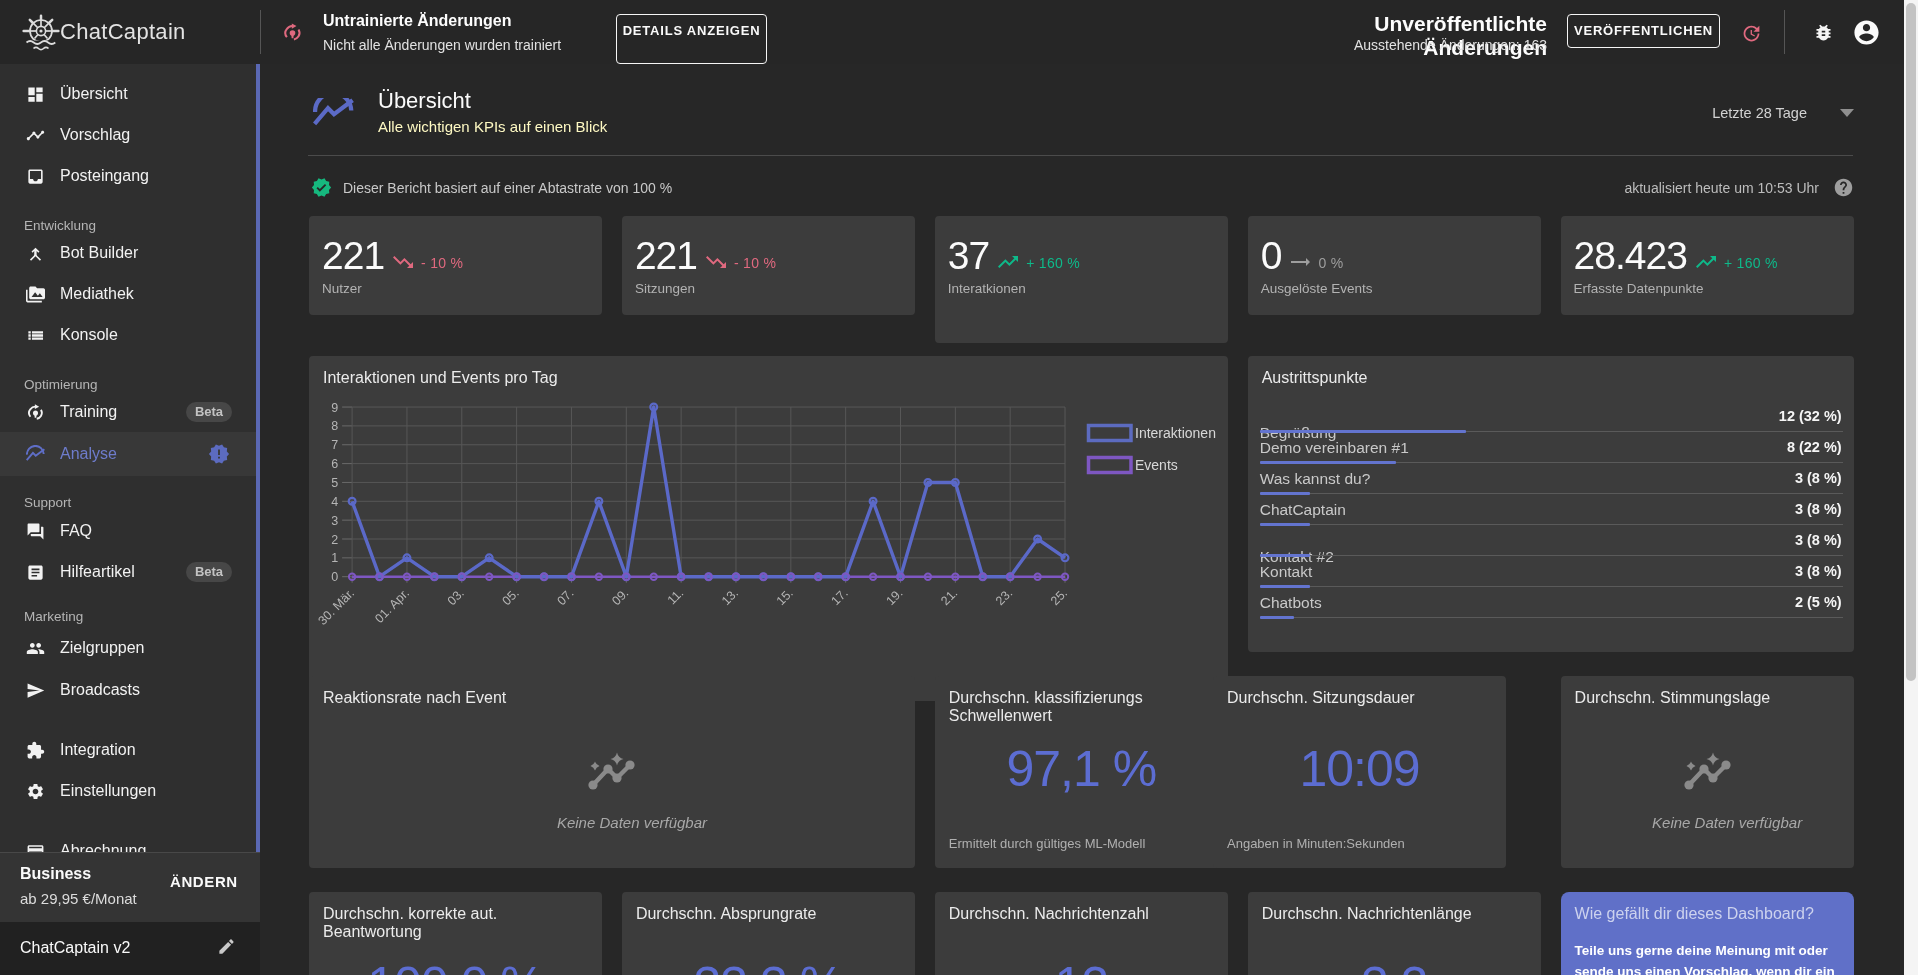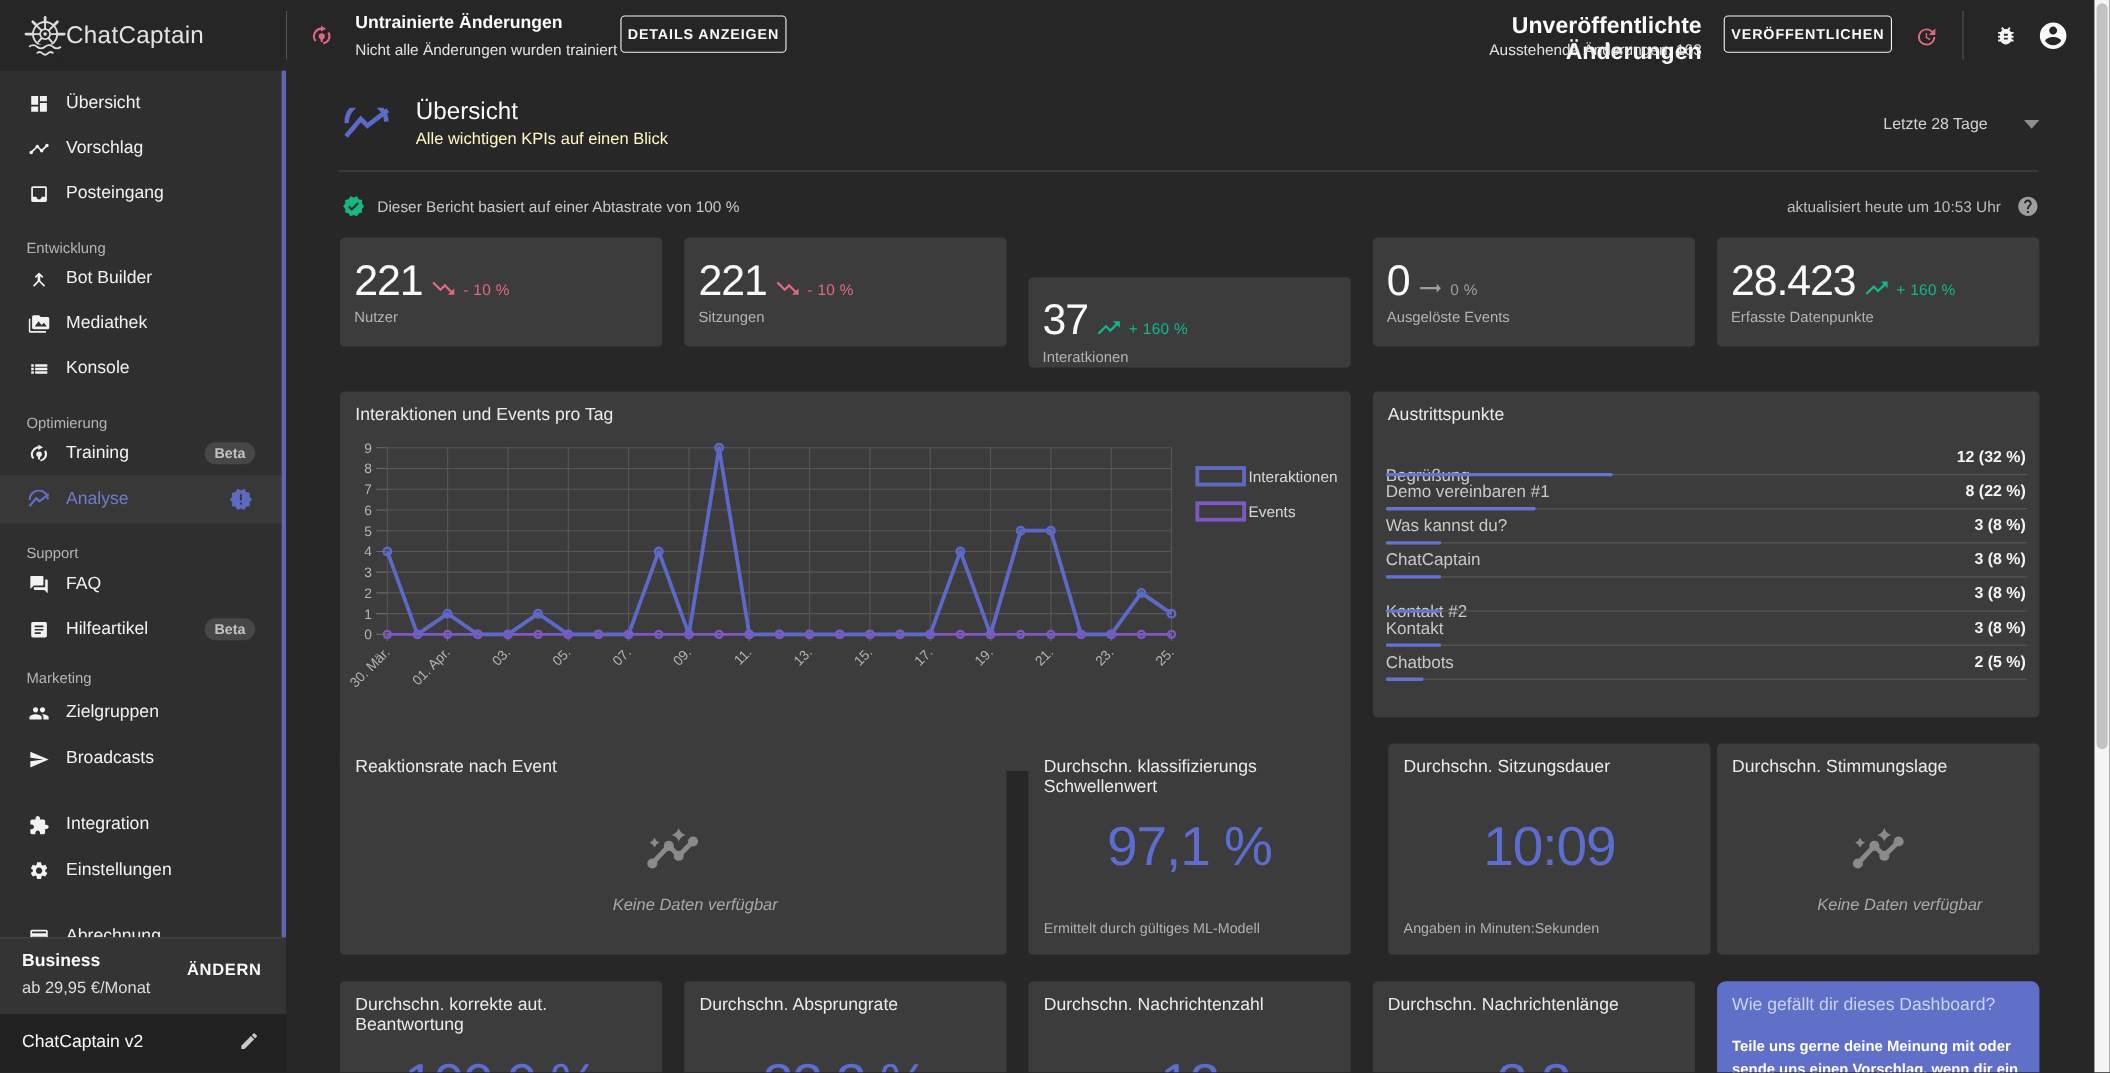--- a/index.html
+++ b/index.html
@@ -83,21 +83,21 @@
     <g stroke="#e0697f" fill="none" stroke-width="2.3">
       <path d="M5.6 17.4 A7.6 7.6 0 0 1 5.6 7.8 A7.6 7.6 0 0 1 11.6 4.5"></path>
       <path d="M18.9 8.6 A7.6 7.6 0 0 1 18.9 16.4 A7.6 7.6 0 0 1 13.6 19.9"></path>
     </g>
     <polygon points="11.2,1.6 11.2,7.6 16.6,4.6" fill="#e0697f"></polygon>
     <circle cx="12" cy="12.6" r="3.2" fill="#e0697f"></circle>
     <path d="M10.7 14.8 L13.3 14.8 L13 18.6 L11 18.6 Z" fill="#e0697f"></path>
   </svg>
   <div class="abs" style="left:323px; top:12px; font-size:16px; font-weight:bold; color:#fdfdfd;">Untrainierte Änderungen</div>
   <div class="abs" style="left:323px; top:37px; font-size:14px; color:#e2e2e2;">Nicht alle Änderungen wurden trainiert</div>
-  <div class="btn" style="left:564px; top:14px; width:151px; height:34px; line-height:32px;">DETAILS ANZEIGEN</div>
+  <div class="btn" style="left:616px; top:14px; width:151px; height:50px; line-height:32px;">DETAILS ANZEIGEN</div>
 
   <div class="abs" style="right:1904px;"></div>
   <div class="abs" style="left:1247px; top:12px; width:300px; text-align:right; font-size:21px; font-weight:bold; color:#fdfdfd;">Unveröffentlichte Änderungen</div>
   <div class="abs" style="left:1247px; top:37px; width:300px; text-align:right; font-size:14px; color:#e2e2e2;">Ausstehende Änderungen: 163</div>
   <div class="btn" style="left:1567px; top:14px; width:153px; height:34px; line-height:32px;">VERÖFFENTLICHEN</div>
 
   <svg class="abs" style="left:1741px; top:23px;" width="21" height="21" viewBox="0 0 24 24" fill="#e0697f">
     <path d="M21 10.12h-6.78l2.74-2.82c-2.73-2.7-7.15-2.8-9.88-.1-2.73 2.71-2.73 7.08 0 9.79s7.15 2.71 9.88 0C18.32 15.65 19 14.08 19 12.1h2c0 1.98-.88 4.55-2.64 6.29-3.51 3.48-9.21 3.48-12.72 0-3.5-3.47-3.53-9.11-.02-12.58s9.14-3.47 12.65 0L21 3v7.12zM12.5 8v4.25l3.5 2.08-.72 1.21L11 13V8h1.5z"></path>
   </svg>
 
@@ -296,21 +296,21 @@
   <div class="card" style="left:361.9px; top:152px; width:293px; height:98.5px;">
     <div class="kpi-num">
         <span class="n">221</span>
       <svg class="tr" width="24" height="24" viewBox="0 0 24 24" fill="#e0697f">
           <path d="M16 18l2.29-2.29-4.88-4.88-4 4L2 7.41 3.41 6l6 6 4-4 6.3 6.29L22 12v6z"></path>
         </svg>
       <span class="pc pink">- 10 %</span>
       </div>
     <div class="kpi-lbl">Sitzungen</div>
   </div>
-  <div class="card" style="left:674.8px; top:152px; width:293px; height:82px;margin-top:36px;">
+  <div class="card" style="left:674.8px; top:152px; width:293px; height:127px;">
     <div class="kpi-num">
         <span class="n">37</span>
       <svg class="tr" width="24" height="24" viewBox="0 0 24 24" fill="#0eb98a">
           <path d="M16 6l2.29 2.29-4.88 4.88-4-4L2 16.59 3.41 18l6-6 4 4 6.3-6.29L22 12V6z"></path>
         </svg>
       <span class="pc green">+ 160 %</span>
       </div>
     <div class="kpi-lbl">Interatkionen</div>
   </div>
   <div class="card" style="left:987.7px; top:152px; width:293px; height:98.5px;">
@@ -515,21 +515,21 @@
         <path d="M30 0.5 Q31.2 5.8 36.5 7 Q31.2 8.2 30 13.5 Q28.8 8.2 23.5 7 Q28.8 5.8 30 0.5 Z" fill="#8a8a8a"></path>
         <path d="M8 9.5 Q9.2 12.8 12.5 14 Q9.2 15.2 8 18.5 Q6.8 15.2 3.5 14 Q6.8 12.8 8 9.5 Z" fill="#8a8a8a"></path>
       </svg>
     <div class="nodata" style="top:138px;">Keine Daten verfügbar</div>
   </div>
   <div class="card" style="left:674.8px; top:612px; width:293px; height:192px;">
     <div class="ctitle" style="left:14px; top:13px;">Durchschn. klassifizierungs<br>Schwellenwert</div>
     <div class="bigval" style="top:68px;">97,1 %</div>
     <div class="foot" style="top:160px;">Ermittelt durch gültiges ML-Modell</div>
   </div>
-  <div class="card" style="left:1002px; top:612px; width:293px; height:192px;">
+  <div class="card" style="left:953px; top:612px; width:293px; height:192px;">
     <div class="ctitle" style="left:14px; top:13px;">Durchschn. Sitzungsdauer</div>
     <div class="bigval" style="top:68px;">10:09</div>
     <div class="foot" style="top:160px;">Angaben in Minuten:Sekunden</div>
   </div>
   <div class="card" style="left:1300.6px; top:612px; width:293px; height:192px;">
     <div class="ctitle" style="left:14px; top:13px;">Durchschn. Stimmungslage</div>
     <svg class="abs" style="left:122px; top:76px;" width="50" height="42" viewBox="0 0 50 42">
         <polyline points="6,33 21,17 30,26 43,13" fill="none" stroke="#8a8a8a" stroke-width="4.4" stroke-linejoin="round" stroke-linecap="round"></polyline>
         <circle cx="6" cy="33" r="4.6" fill="#8a8a8a"></circle>
         <circle cx="21" cy="17" r="4.6" fill="#8a8a8a"></circle>

